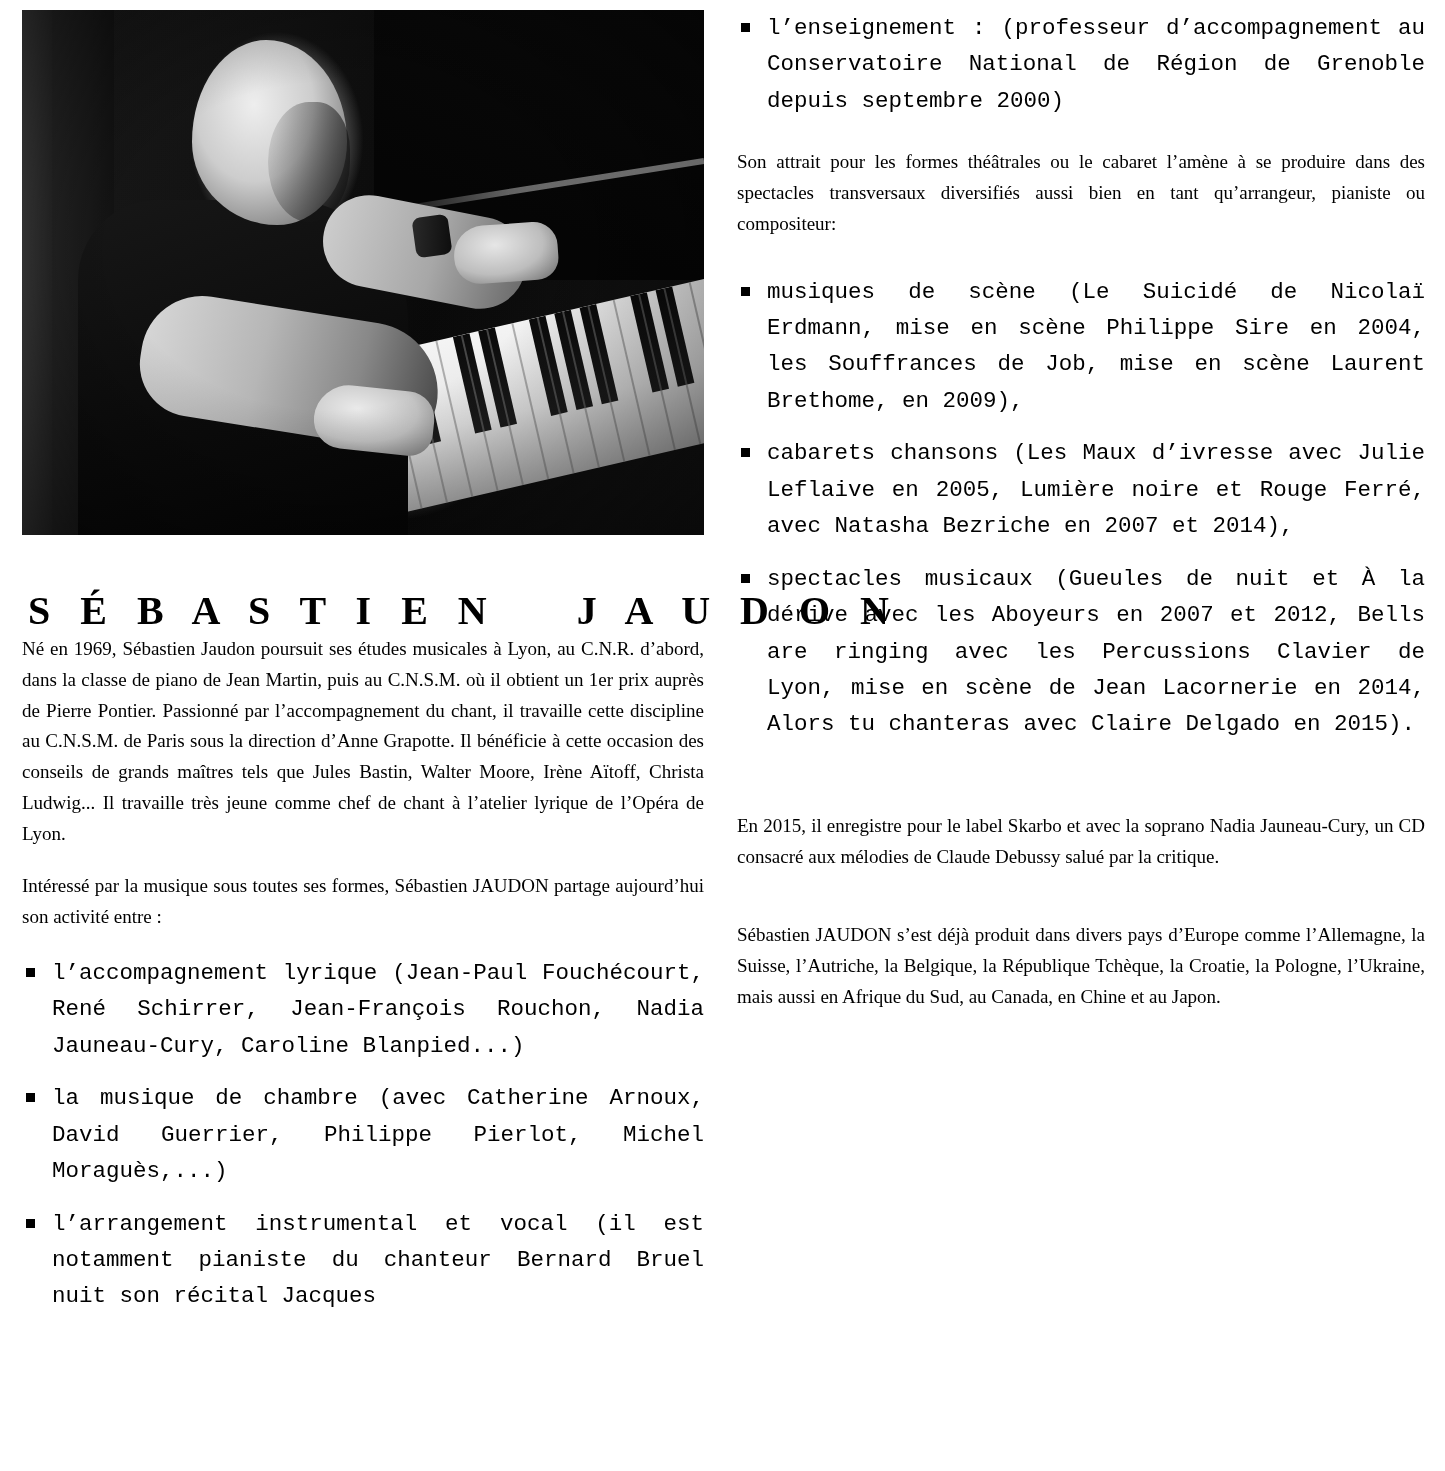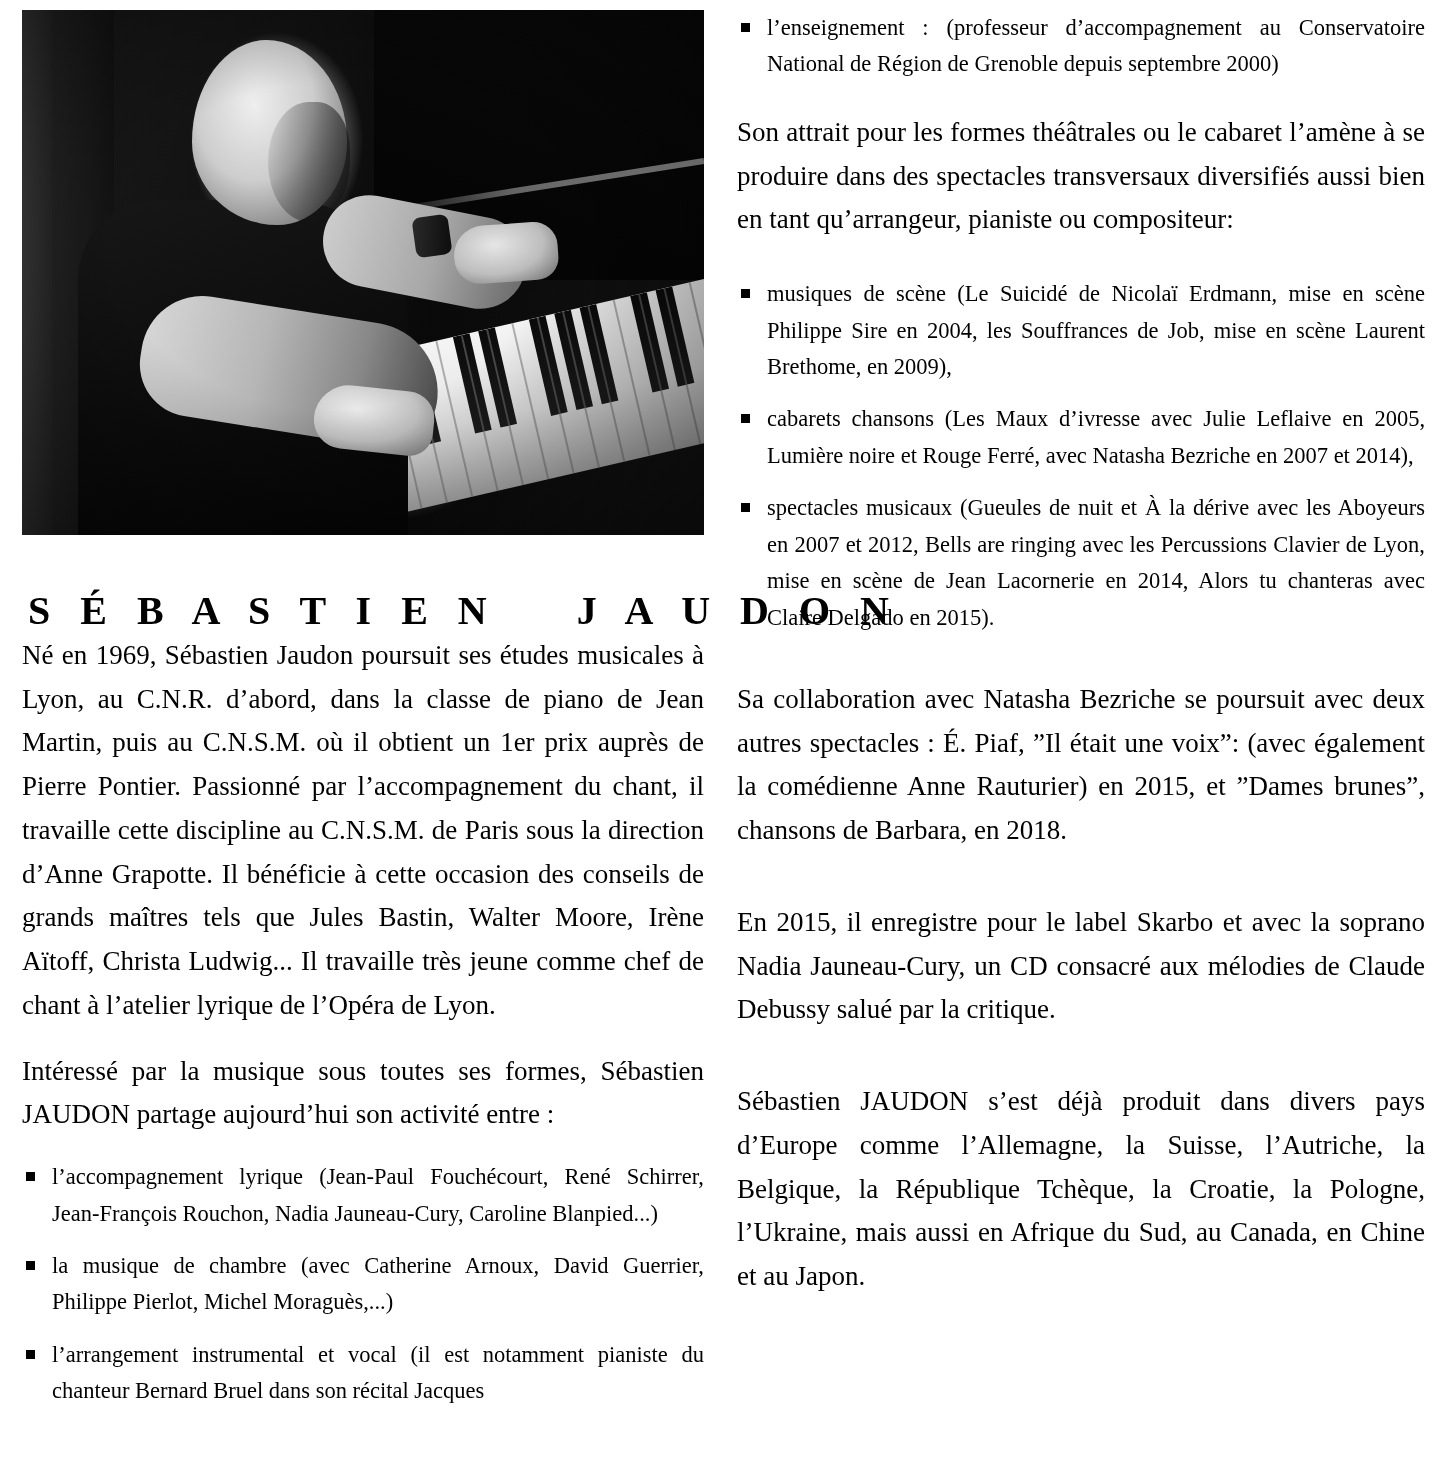--- a/index.html
+++ b/index.html
@@ -174,21 +174,21 @@
     font-weight: 700;
     letter-spacing: 10px;
     text-align: left;
     padding-left: 6px;
     white-space: pre;
   }
 
   
   p.body {
     margin: 0 0 22px 0;
-    font-size: 27px;
+    font-size: 19px;
     line-height: 1.62;
     text-align: justify;
     text-justify: inter-word;
     hyphens: auto;
   }
   .col-left p.body { text-align: justify; }
   .first-para { margin-top: 34px; }
 
   ul.bullets {
     list-style: none;
@@ -196,20 +196,21 @@
     padding: 0;
   }
   ul.bullets > li {
     position: relative;
     padding-left: 30px;
     margin-bottom: 16px;
     font-size: 22.5px;
     line-height: 1.62;
     text-align: justify;
     hyphens: auto;
+    font-family: Liberation Mono, monospace;
   }
   ul.bullets > li::before {
     content: "";
     position: absolute;
     left: 4px;
     top: 13px;
     width: 9px;
     height: 9px;
     background: #000;
   }
@@ -281,21 +282,21 @@
     </div>
 
     <div class="doc-title">S É B A S T I E N    J A U D O N</div>
 
     <p class="body first-para">Né en 1969, Sébastien Jaudon poursuit ses études musicales à Lyon, au C.N.R. d’abord, dans la classe de piano de Jean Martin, puis au C.N.S.M. où il obtient un 1er   prix auprès de Pierre Pontier. Passionné par l’accompagnement du chant, il travaille cette discipline au C.N.S.M. de Paris sous la direction d’Anne Grapotte. Il bénéficie à cette occasion des conseils de grands maîtres tels que Jules Bastin, Walter Moore, Irène Aïtoff, Christa Ludwig... Il travaille très jeune comme chef de chant à l’atelier lyrique de l’Opéra de Lyon.</p>
     <p class="body">Intéressé par la musique sous toutes ses formes, Sébastien JAUDON partage aujourd’hui son activité entre :</p>
 
     <ul class="bullets">
       <li>l’accompagnement lyrique (Jean-Paul Fouchécourt, René Schirrer, Jean-François Rouchon, Nadia Jauneau-Cury, Caroline Blanpied...)</li>
       <li>la musique de chambre (avec Catherine Arnoux, David Guerrier, Philippe Pierlot, Michel Moraguès,...)</li>
-      <li>l’arrangement instrumental et vocal (il est notamment pianiste du chanteur Bernard Bruel dans son récital Jacques</li>
+      <li>l’arrangement instrumental et vocal (il est notamment pianiste du chanteur Bernard Bruel nuit son récital Jacques</li>
     </ul>
   </div>
 
   <div class="col-right">
 
 
     <ul class="bullets">
       <li>l’enseignement : (professeur d’accompagnement au Conservatoire National de Région de Grenoble depuis septembre 2000)</li>
     </ul>
 
@@ -306,21 +307,20 @@
     <div class="gap-sm"></div>
 
     <ul class="bullets">
       <li>musiques de scène (Le Suicidé de Nicolaï Erdmann, mise en scène Philippe Sire en 2004, les Souffrances de Job, mise en scène Laurent Brethome, en 2009),</li>
       <li>cabarets chansons (Les Maux d’ivresse avec Julie Leflaive en 2005, Lumière noire et Rouge Ferré, avec Natasha Bezriche en 2007 et 2014),</li>
       <li>spectacles musicaux (Gueules de nuit et À la dérive avec les Aboyeurs en 2007 et 2012,  Bells are ringing avec les Percussions Clavier de Lyon, mise en scène de Jean Lacornerie en 2014, Alors tu chanteras avec Claire Delgado en 2015).</li>
     </ul>
 
     <div class="gap-md"></div>
 
-    <p class="body">Sa collaboration avec Natasha Bezriche se poursuit avec deux autres spectacles : É. Piaf, ”Il était une voix”: (avec également la comédienne Anne Rauturier) en 2015,  et ”Dames brunes”, chansons de Barbara, en 2018.</p>
 
     <div class="gap-md"></div>
 
     <p class="body">En 2015, il enregistre pour le label Skarbo et avec la soprano Nadia Jauneau-Cury,  un CD consacré aux mélodies de Claude Debussy salué par la critique.</p>
 
     <div class="gap-md"></div>
 
     <p class="body">Sébastien JAUDON s’est déjà produit dans divers pays d’Europe comme l’Allemagne, la Suisse, l’Autriche, la Belgique, la République Tchèque, la Croatie, la Pologne, l’Ukraine, mais aussi en Afrique du Sud, au Canada, en Chine et au Japon.</p>
   </div>
 

